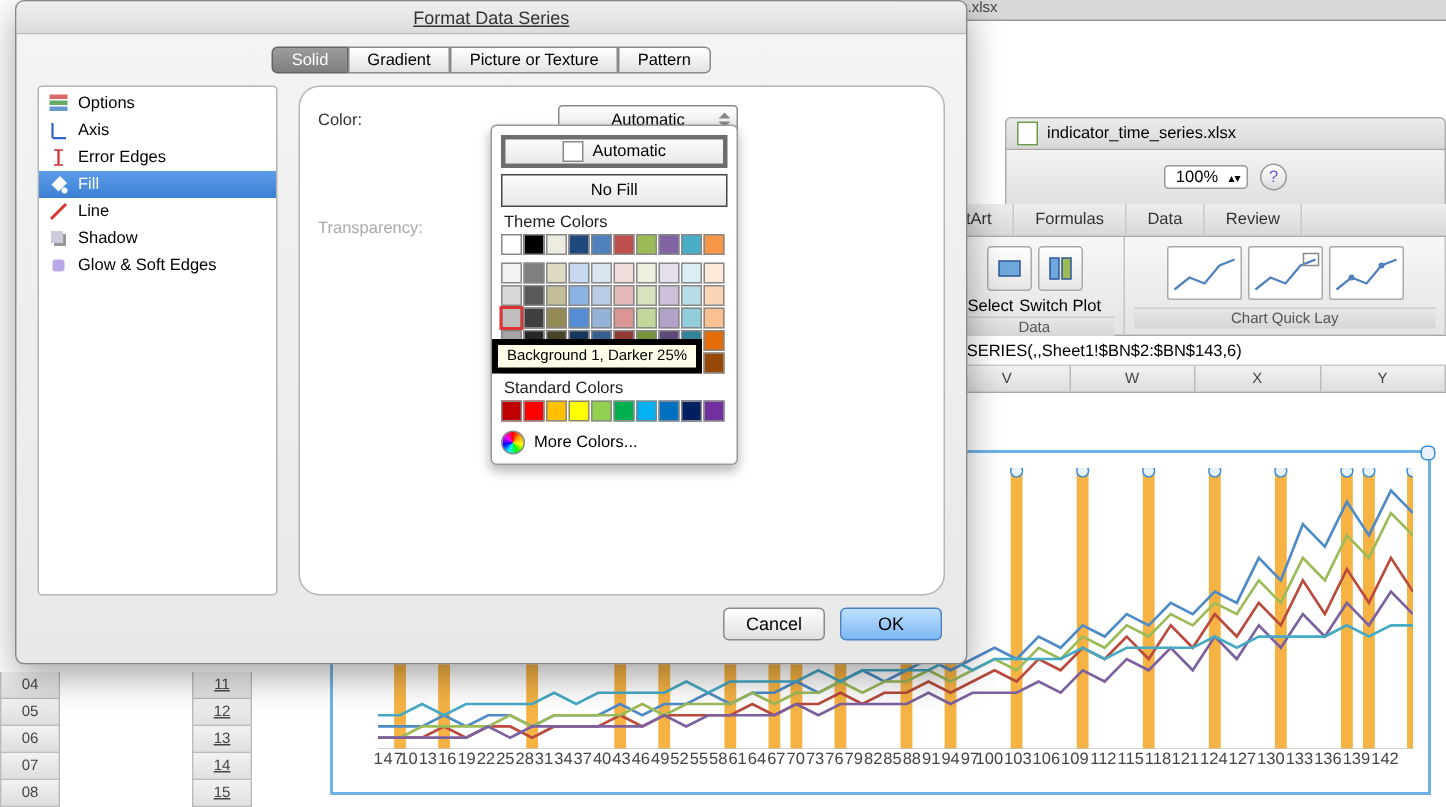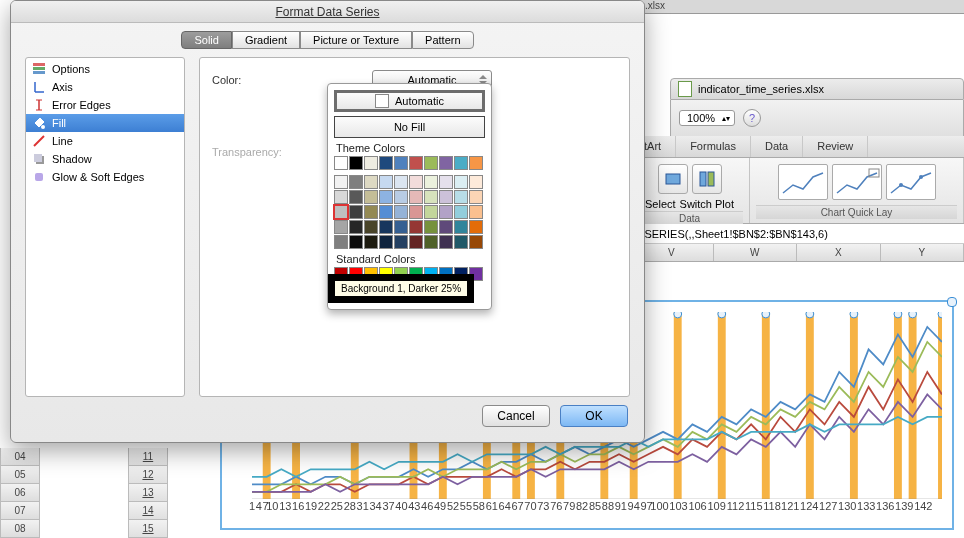--- a/index.html
+++ b/index.html
@@ -3,21 +3,21 @@
 <meta charset="utf-8">
 <style>
 * { box-sizing: border-box; margin: 0; padding: 0; font-family: "Lucida Grande", Arial, sans-serif; font-size: 11px; }
 body { background: #eee; width: 964px; height: 538px; overflow: hidden; position: relative; }
 
 
 .bg { position: absolute; inset: 0; background: #fff; }
 .bg-tab { position: absolute; top:0; left:600px; right:0; height:14px; background:#d8d8d8; border-bottom:1px solid #999; font-size:10px; padding-left:40px; color:#444;}
 .bg-titlebar { position:absolute; top:78px; left:670px; right:0; height:22px; background:linear-gradient(#ececec,#d8d8d8); border:1px solid #aaa; border-radius:4px 4px 0 0; display:flex; align-items:center; padding-left:7px; gap:6px; font-size:11px;}
 .bg-titlebar .doc-icon { width:14px; height:16px; background:#fff; border:1px solid #6a9a4a; position:relative;}
-.bg-toolbar { position:absolute; top:100px; left:670px; right:0; height:36px; background:linear-gradient(#f2f2f2,#e0e0e0); border-left:1px solid #aaa; border-right:1px solid #aaa; display:flex; align-items:center; padding:0 8px; gap:8px;}
+.bg-toolbar { position:absolute; top:100px; left:670px; right:0; height:36px; background:linear-gradient(#f2f2f2,#e0e0e0); border-left:1px solid #aaa; border-right:1px solid #aaa; display:flex; align-items:center; padding:0 8px; gap:8px;justify-content:center;}
 .bg-zoom { display:flex; align-items:center; border:1px solid #999; border-radius:3px; background:#fff; padding:1px 2px;}
 .bg-zoom input { width:38px; border:none; text-align:center; font-size:11px;}
 .bg-help { width:18px; height:18px; border:1px solid #999; border-radius:9px; background:linear-gradient(#fff,#ddd); color:#6a5acd; text-align:center; line-height:16px;}
 .bg-ribbon-tabs { position:absolute; top:136px; left:630px; right:0; height:22px; background:linear-gradient(#ededed,#d8d8d8); display:flex; border-bottom:1px solid #aaa;}
 .bg-ribbon-tabs span { padding:4px 14px; color:#333; border-right:1px solid #c8c8c8;}
 .bg-ribbon { position:absolute; top:158px; left:630px; right:0; height:66px; background:linear-gradient(#f7f7f7,#e4e4e4); display:flex; border-bottom:1px solid #aaa;}
 .rgroup { border-right:1px solid #c4c4c4; padding:2px 6px; display:flex; flex-direction:column; align-items:center;}
 .rgroup .lbl { font-size:10px; color:#555; margin-top:1px; text-align:center; width:100%; background:linear-gradient(#e6e6e6,#d6d6d6); border-top:1px solid #ccc; padding:1px 0;}
 .rbtns { display:flex; gap:4px; padding:4px 2px;}
 .rbtn { width:30px; height:30px; border:1px solid #aaa; border-radius:3px; background:linear-gradient(#fff,#e6e6e6); display:flex; align-items:center; justify-content:center;}
@@ -45,21 +45,21 @@
 .tabbar { display:flex; justify-content:center; margin:8px 0;}
 .tabbar button { border:1px solid #8a8a8a; background:linear-gradient(#fff,#e2e2e2); padding:2px 12px; font-size:11px; cursor:pointer;}
 .tabbar button:first-child { border-radius:4px 0 0 4px;}
 .tabbar button:last-child { border-radius:0 4px 4px 0;}
 .tabbar button.active { background:linear-gradient(#9d9d9d,#7e7e7e); color:#fff; border-color:#666;}
 .dlg-body { display:flex; padding:0 14px; gap:14px; height:340px;}
 .sidebar { width:160px; background:#fff; border:1px solid #b5b5b5; border-radius:3px; padding:2px 0; overflow:auto;}
 .sb-item { display:flex; align-items:center; gap:6px; padding:2px 6px; font-size:11px; cursor:pointer;}
 .sb-item.selected { background:linear-gradient(#5b9de8,#3d7fd3); color:#fff;}
 .sb-icon { width:14px; height:14px; display:flex; align-items:center; justify-content:center;}
-.panel { flex:1; background:#fff; border:1px solid #b5b5b5; border-radius:3px; padding:12px; position:relative;}
+.panel { flex:1; background:#fff; border:1px solid #b5b5b5; border-radius:14px; padding:12px; position:relative;}
 .row { display:flex; align-items:center; margin-bottom:12px;}
 .row label { width:100px; color:#333;}
 .row.disabled label { color:#aaa;margin-top:44px;}
 .ctrl-auto { width:120px; height:20px; border:1px solid #8a8a8a; border-radius:3px; background:linear-gradient(#fefefe,#e4e4e4); text-align:center; line-height:18px; position:relative; margin-left:60px;}
 .ctrl-auto::after { content:""; position:absolute; right:4px; top:4px; width:8px; height:10px; background:linear-gradient(#888 0 45%,transparent 45% 55%, #888 55% 100%); clip-path: polygon(0 40%, 100% 40%, 50% 0, 0 40%, 0 60%, 100% 60%, 50% 100%, 0 60%);}
 .swatch-out { width:24px; height:20px; border:1px solid #aaa; background:#fff; border-radius:3px; margin-left:60px;}
 .stepper { width:14px; height:20px; border:1px solid #aaa; border-radius:3px; margin-left:6px; background:linear-gradient(#fff,#e8e8e8);}
 .dlg-foot { display:flex; justify-content:flex-end; gap:10px; padding:8px 16px;}
 .btn { min-width:68px; height:22px; border:1px solid #8a8a8a; border-radius:4px; background:linear-gradient(#fff,#e0e0e0); font-size:12px; cursor:pointer;}
 .btn.primary { background:linear-gradient(#bfe0ff,#7db8f4); border-color:#4a80c4;}
@@ -67,21 +67,21 @@
 
 .popover { position:absolute; left:327px; top:83px; width:165px; background:#fff; border:1px solid #999; border-radius:4px; box-shadow:0 4px 8px rgba(0,0,0,.3); padding:6px; z-index:20;}
 .pop-btn { width:100%; height:22px; border:1px solid #444; background:linear-gradient(#fcfcfc,#e8e8e8); display:flex; align-items:center; justify-content:center; gap:6px; margin-bottom:4px; font-size:11px; cursor:pointer;}
 .pop-btn.sel { border:3px solid #6d6d6d;}
 .pop-check { width:14px; height:14px; border:1px solid #888; background:#fff;}
 .pop-section { font-size:11px; margin:4px 0 2px 2px; color:#222;}
 .swatches { display:grid; grid-template-columns:repeat(10,14px); gap:1px;}
 .sw { width:14px; height:14px; border:1px solid #888; cursor:pointer;}
 .sw.highlight { outline:2px solid #d33; outline-offset:-1px;}
 .swatches-row { display:grid; grid-template-columns:repeat(10,14px); gap:1px; margin-top:1px;}
-.tooltip { position:absolute; left:328px; top:226px; background:#fffde7; border:7px solid #000000; padding:2px 6px; font-size:10px; z-index:30; white-space:nowrap;margin-top:48px;}
+.tooltip { position:absolute; left:328px; top:226px; background:#fffde7; border:4px solid #000000; padding:2px 6px; font-size:10px; z-index:30; white-space:nowrap;}
 .more { display:flex; align-items:center; gap:6px; margin-top:6px; font-size:11px; cursor:pointer;}
 .wheel { width:16px; height:16px; border-radius:8px; background:conic-gradient(red,orange,yellow,lime,cyan,blue,magenta,red); border:1px solid #888;}
 </style>
 </head>
 <body>
 
 <div class="bg">
   <div class="bg-tab">s.xlsx</div>
   <div class="bg-titlebar">
     <span class="doc-icon"></span>

